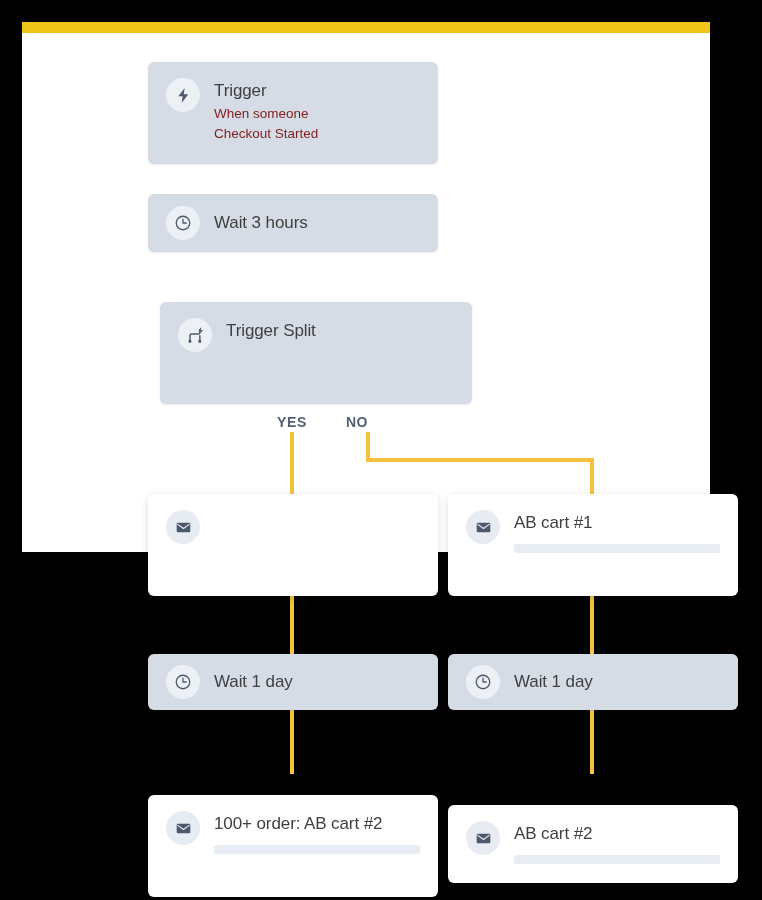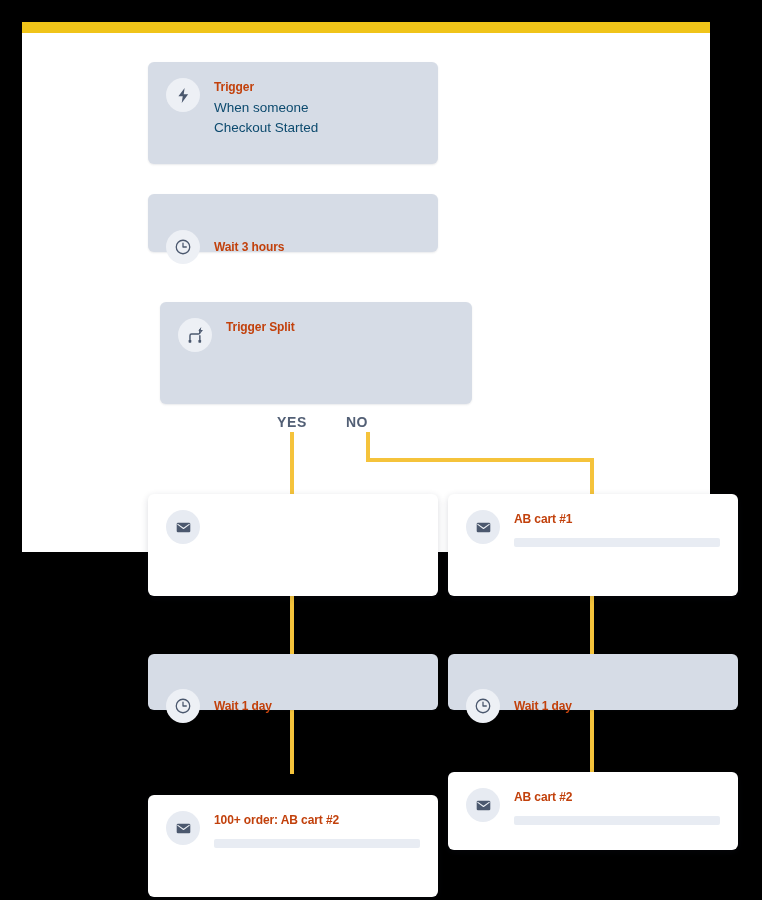--- a/index.html
+++ b/index.html
@@ -113,49 +113,48 @@
   .icon-badge svg {
     display: block;
   }
 
   .card-text {
     padding-top: 2px;
     flex: 1 1 auto;
     min-width: 0;
   }
   .card-title {
-    font-size: 12px;
-    font-weight: 700;
-    color: #c2410c;
+    font-size: 17px;
+    font-weight: 400;
+    color: #404040;
     line-height: 1.25;
     letter-spacing: -0.1px;
   }
   .card-sub {
     font-size: 13.5px;
     font-weight: 400;
-    color: #0c4a6e;
+    color: #7f1d1d;
     line-height: 1.45;
     margin-top: 3px;
     white-space: pre-line;
   }
   .placeholder-bar {
     height: 9px;
     border-radius: 2px;
     background: #E8ECF3;
     margin-top: 11px;
     width: 100%;
   }
 
   
   .card.oneline .card-inner {
     align-items: center;
     padding-top: 0;
     padding-bottom: 0;
     height: 100%;
-    margin-top: 24px;
   }
   .card.oneline .card-text {
     padding-top: 0;
   }
 </style>
 </head>
 <body>
 
 <div id="stage">
 
@@ -289,21 +288,21 @@
           <path d="M4 7.6 12 13.4 20 7.6" fill="none" stroke="#EDF0F5" stroke-width="1.6" stroke-linecap="round" stroke-linejoin="round"></path>
         </svg>
       </span>
       <div class="card-text">
         <div class="card-title">100+ order: AB cart #2</div>
         <div class="placeholder-bar"></div>
       </div>
     </div>
   </div>
 
-  <div class="card plain" style="left:448px; top:772px; width:290px; height:78px;">
+  <div class="card plain" style="left:448px; top:805px; width:290px; height:78px;">
     <div class="card-inner">
       <span class="icon-badge">
         <svg width="17" height="17" viewBox="0 0 24 24" aria-hidden="true">
           <rect x="2.4" y="5.3" width="19.2" height="13.4" rx="1.8" fill="#4B586E"></rect>
           <path d="M4 7.6 12 13.4 20 7.6" fill="none" stroke="#EDF0F5" stroke-width="1.6" stroke-linecap="round" stroke-linejoin="round"></path>
         </svg>
       </span>
       <div class="card-text">
         <div class="card-title">AB cart #2</div>
         <div class="placeholder-bar"></div>

